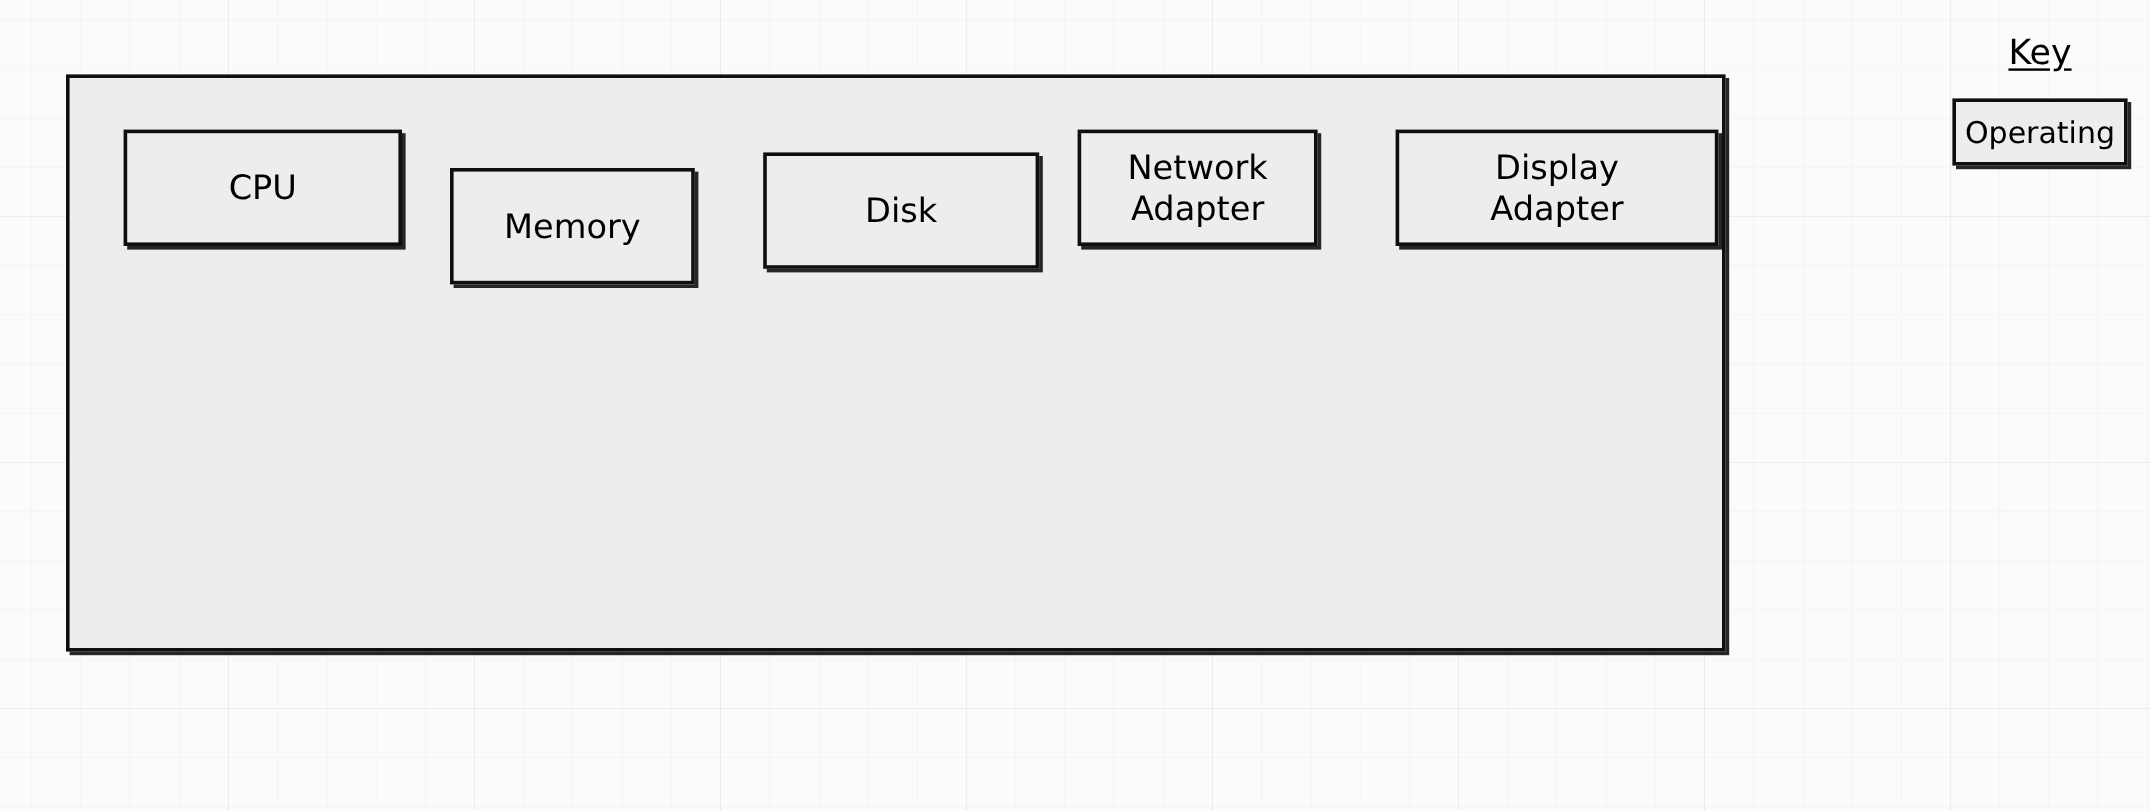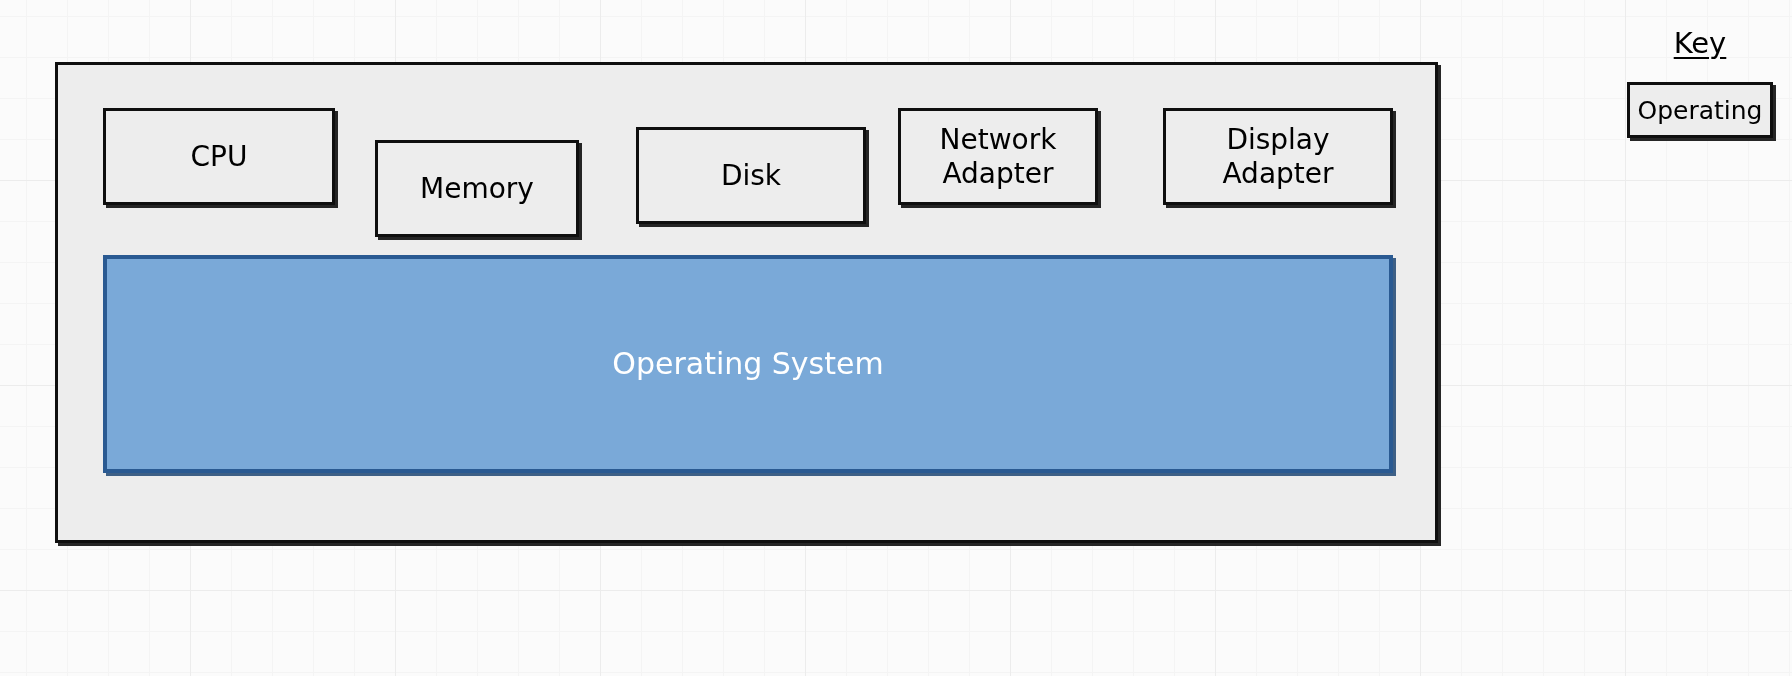--- a/index.html
+++ b/index.html
@@ -80,21 +80,21 @@
   .component {
     height: 97px;
     top: 43px;
     font-size: 28px;
   }
 
   #comp-cpu      { left: 45px;  width: 232px; }
   #comp-memory   { left: 317px; width: 204px; margin-top: 32px; }
   #comp-disk     { left: 578px; width: 230px; margin-top: 19px; }
   #comp-network  { left: 840px; width: 200px; }
-  #comp-display  { left: 1105px; width: 230px; }
+  #comp-display  { left: 1105px; width: 269px; }
 
   
   #os-band {
     left: 45px;
     top: 190px;
     width: 1290px;
     height: 218px;
     font-size: 30px;
     color: #ffffff;
   }
@@ -162,23 +162,20 @@
     </div>
 
     <div class="box hw component" id="comp-network">
       <span>Network<br>Adapter</span>
     </div>
 
     <div class="box hw component" id="comp-display">
       <span>Display<br>Adapter</span>
     </div>
 
-    <div class="box sw" id="os-band">
-      <span>Operating System</span>
-    </div>
 
   </div>
 
   <div id="key-group">
     <div id="key-title">Key</div>
 
     <div class="key-box" id="key-hardware">
       <span>Operating</span>
     </div>
 

